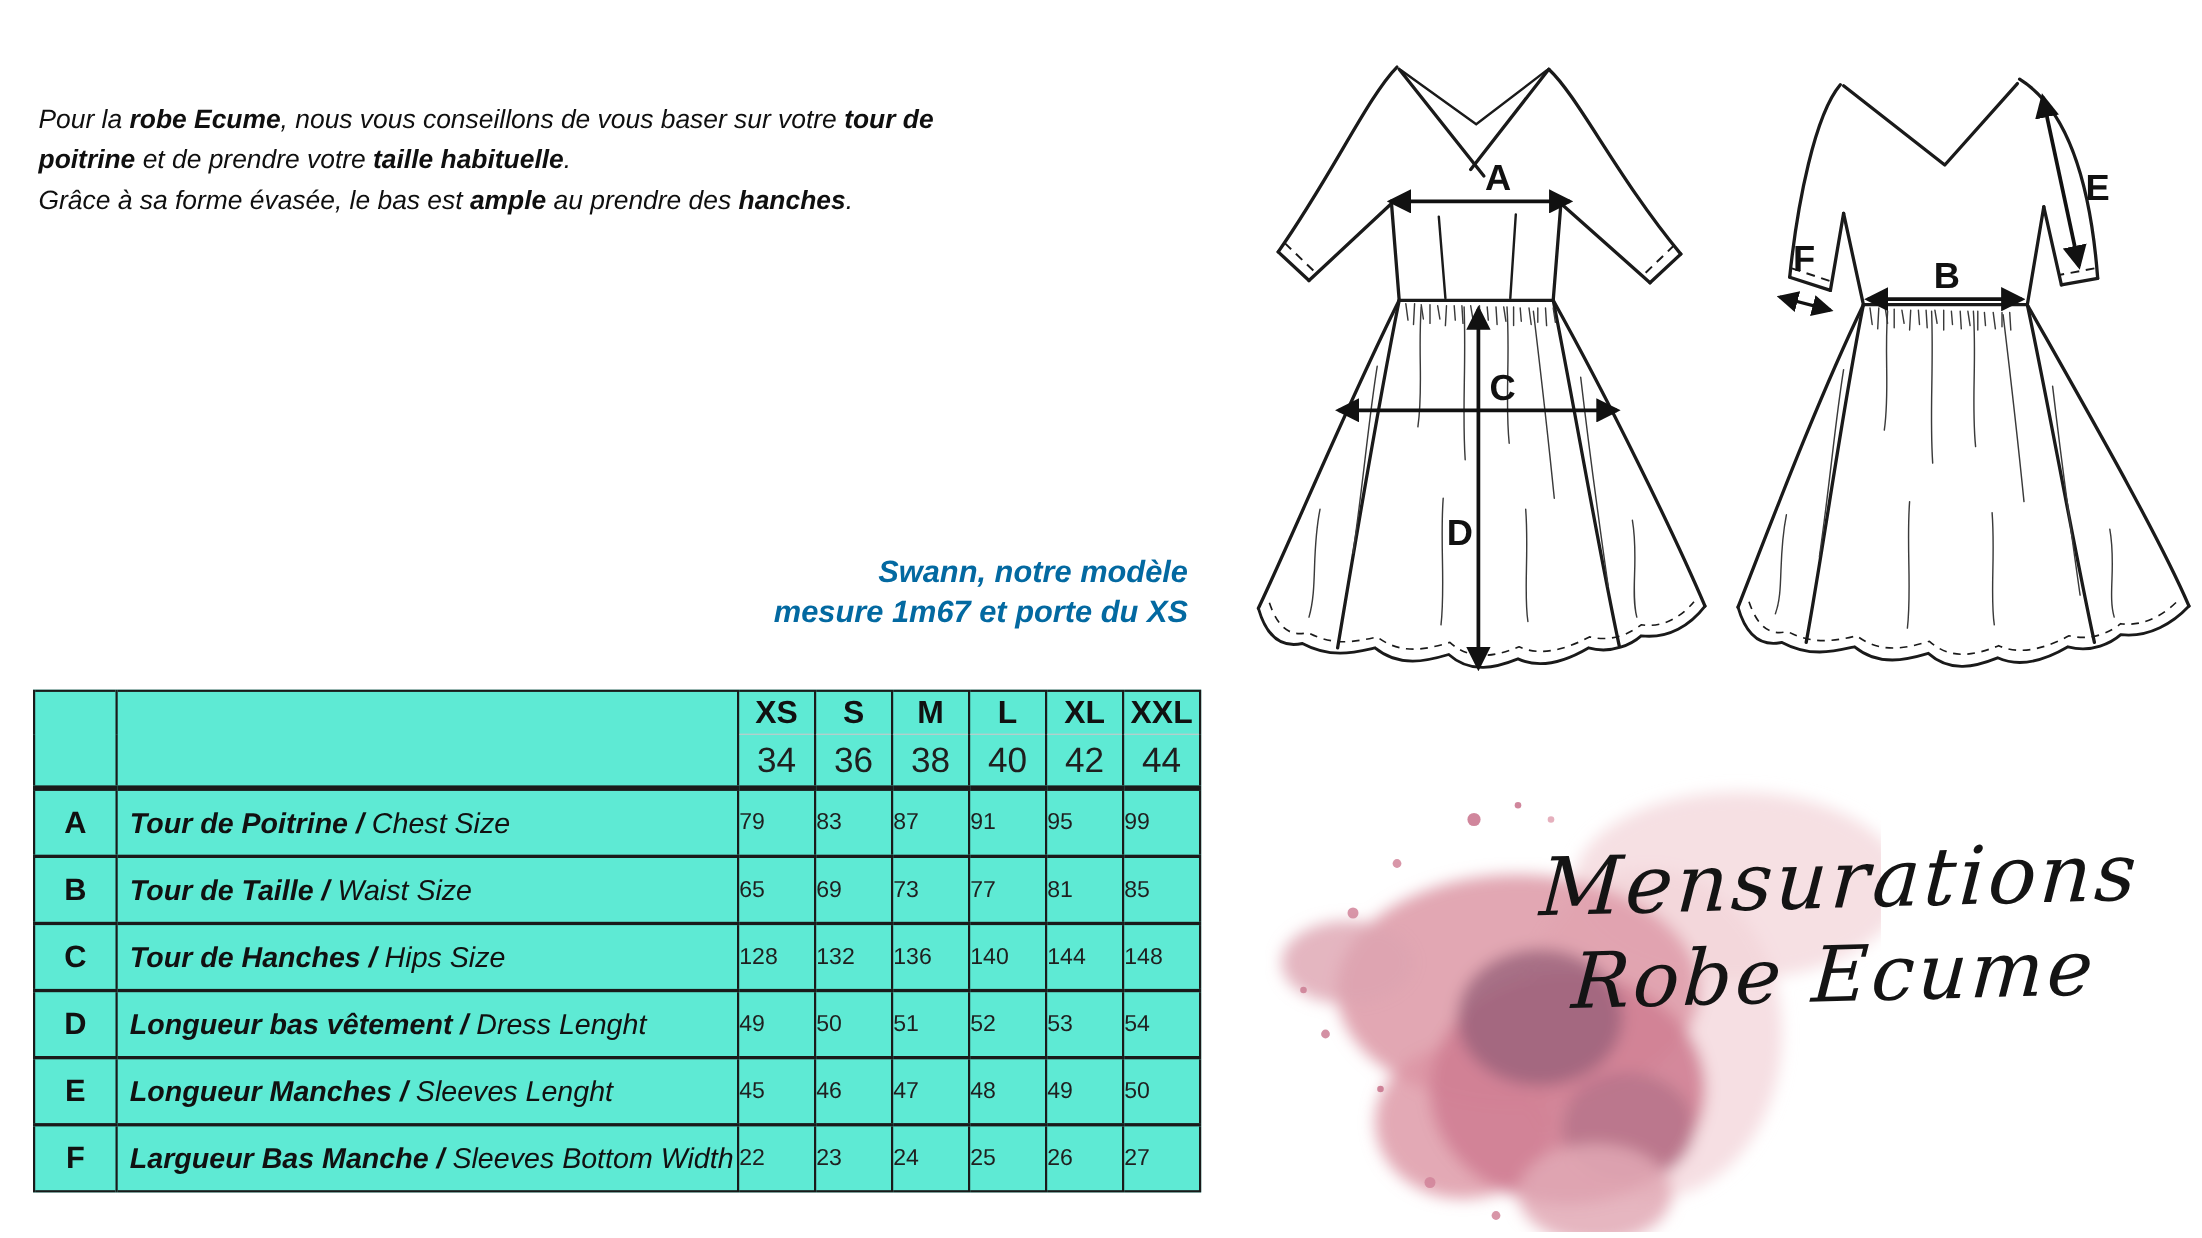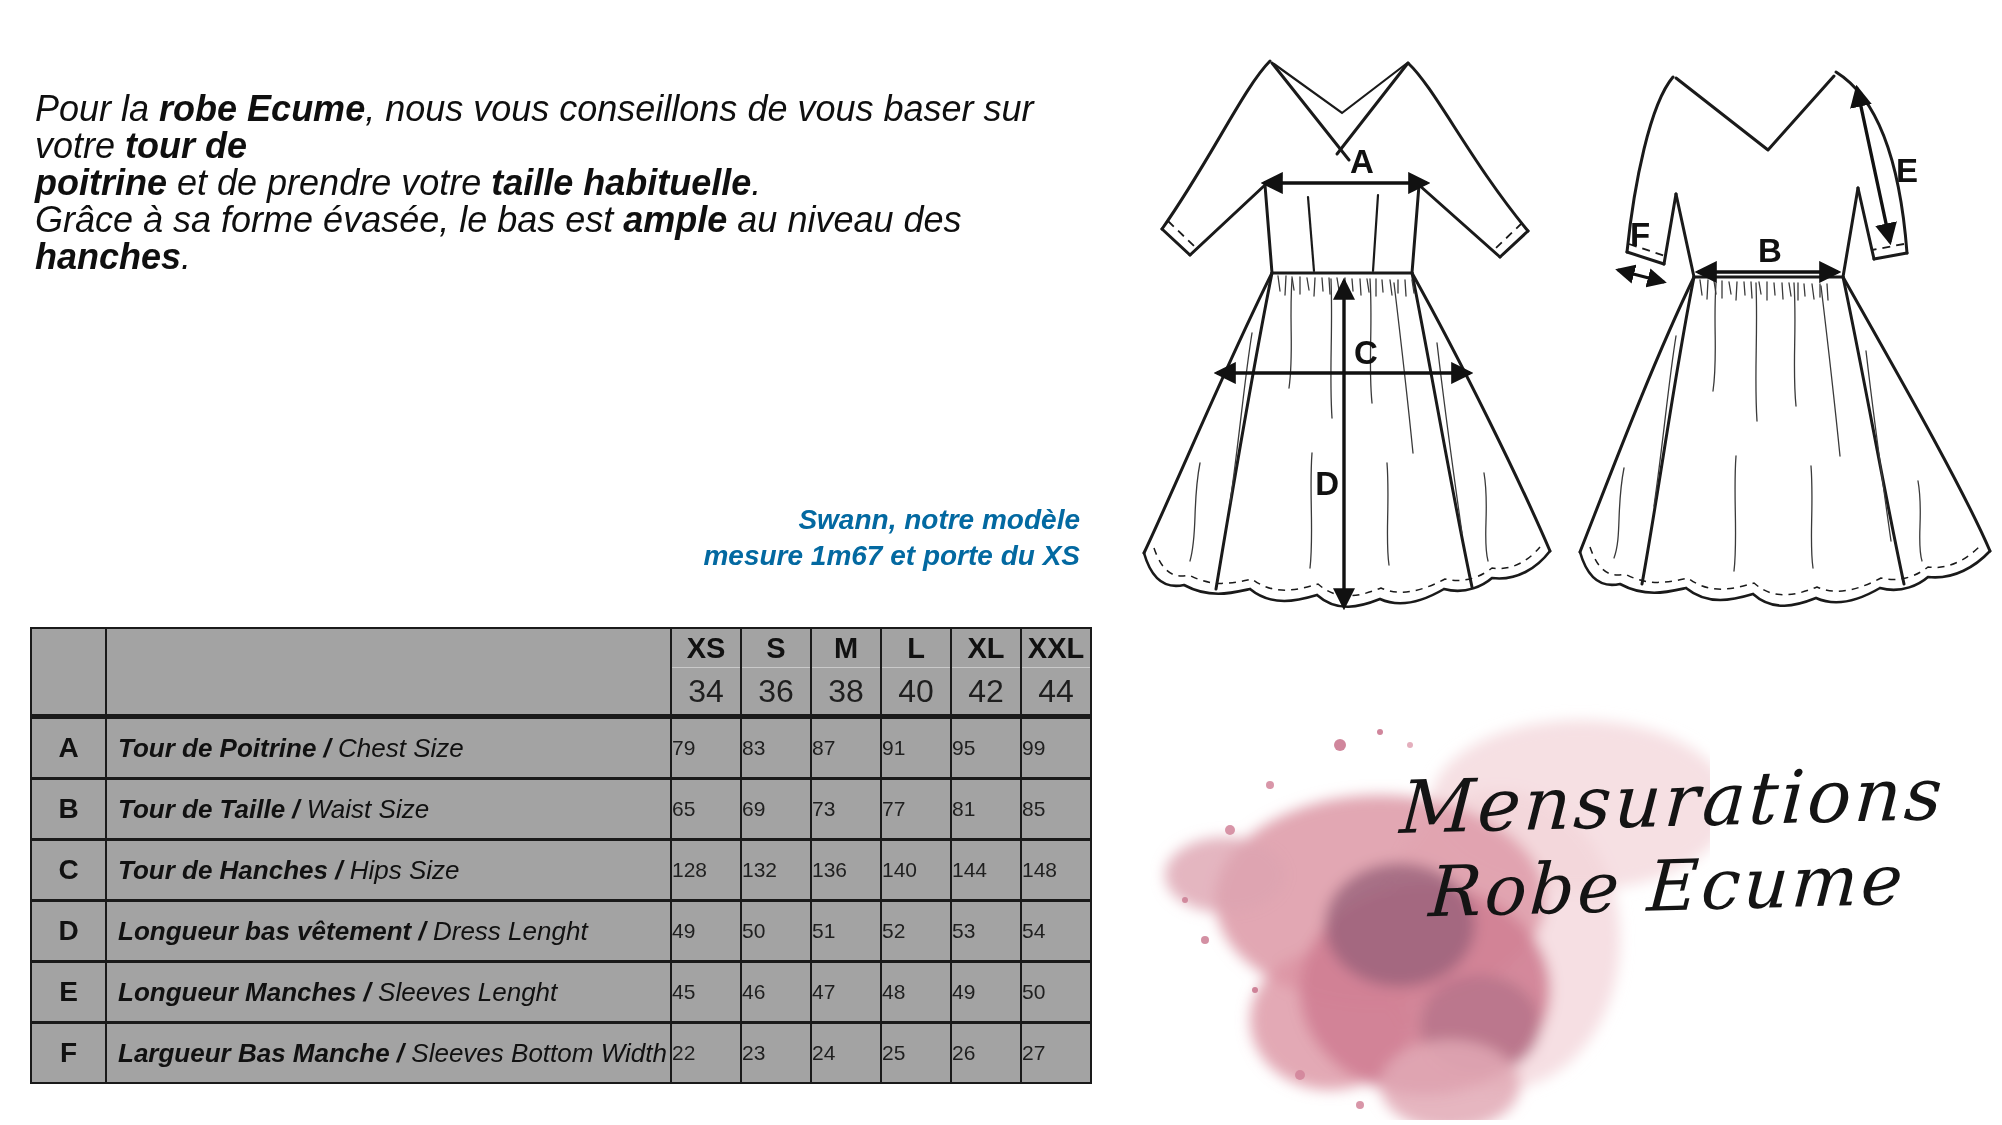--- a/index.html
+++ b/index.html
@@ -1,32 +1,32 @@
 <!DOCTYPE html>
 <html><head>
 <meta charset="utf-8">
 <style>
   html,body{margin:0;padding:0;background:#ffffff;}
   body{width:2002px;height:1125px;position:relative;overflow:hidden;
        font-family:"Liberation Sans",sans-serif;color:#111;}
   .abs{position:absolute;}
 
   
-  .intro{left:35px;top:90px;width:1040px;font-style:italic;font-size:36px;
+  .intro{left:35px;top:90px;width:1040px;font-style:italic;font-size:24px;
          line-height:37px;color:#0f0f0f;}
   .intro p{margin:0 0 36px 0;}
   .intro .b{font-weight:700;}
 
   
   .model-note{left:560px;top:502px;width:520px;text-align:right;font-style:italic;
               font-weight:700;font-size:28px;line-height:36px;color:#0369a1;}
 
   
   .size-table{left:30px;top:627px;border-collapse:collapse;table-layout:fixed;
-              background:#a3a3a3;}
+              background:#5eead4;}
   .size-table td,.size-table th{border-left:2px solid #1a1a1a;border-right:2px solid #1a1a1a;
               padding:0;vertical-align:middle;}
   .size-table{border:2px solid #1a1a1a;}
   .size-hd{height:38px;font-weight:700;font-size:29px;text-align:center;
            border-bottom:1px solid #c9c9c9 !important;}
   .size-num{height:46px;font-size:32px;font-weight:400;text-align:center;color:#1f1f1f;}
   .num-row td, .corner-cell, .labelhd-cell{border-bottom:5px solid #1a1a1a !important;}
   .data-row td{border-top:3px solid #1a1a1a;height:58px;}
   .letter-cell{font-weight:700;font-size:28px;text-align:center;}
   .label-cell{font-size:26px;padding-left:11px !important;white-space:nowrap;font-style:italic;}
@@ -52,21 +52,21 @@
   .stamp-l1{font-size:73px;line-height:86px;}
   .stamp-l2{font-size:70px;line-height:84px;}
 </style>
 </head>
 <body>
 
 <div class="abs intro">
   <p>
     <span>Pour la </span><span class="b">robe Ecume</span><span>, nous vous conseillons de vous baser sur votre </span><span class="b">tour de</span><br>
     <span class="b">poitrine</span><span> et de prendre votre </span><span class="b">taille habituelle</span><span>.</span><br>
-    <span>Grâce à sa forme évasée, le bas est </span><span class="b">ample</span><span> au niveau des </span><span class="b">hanches</span><span>.</span>
+    <span>Grâce à sa forme évasée, le bas est </span><span class="b">ample</span><span> au prendre des </span><span class="b">hanches</span><span>.</span>
   </p>
 </div>
 
 <div class="abs model-note">
   <span>Swann, notre modèle</span><br>
   <span>mesure 1m67 et porte du XS</span>
 </div>
 
 <table class="abs size-table">
   <colgroup>

